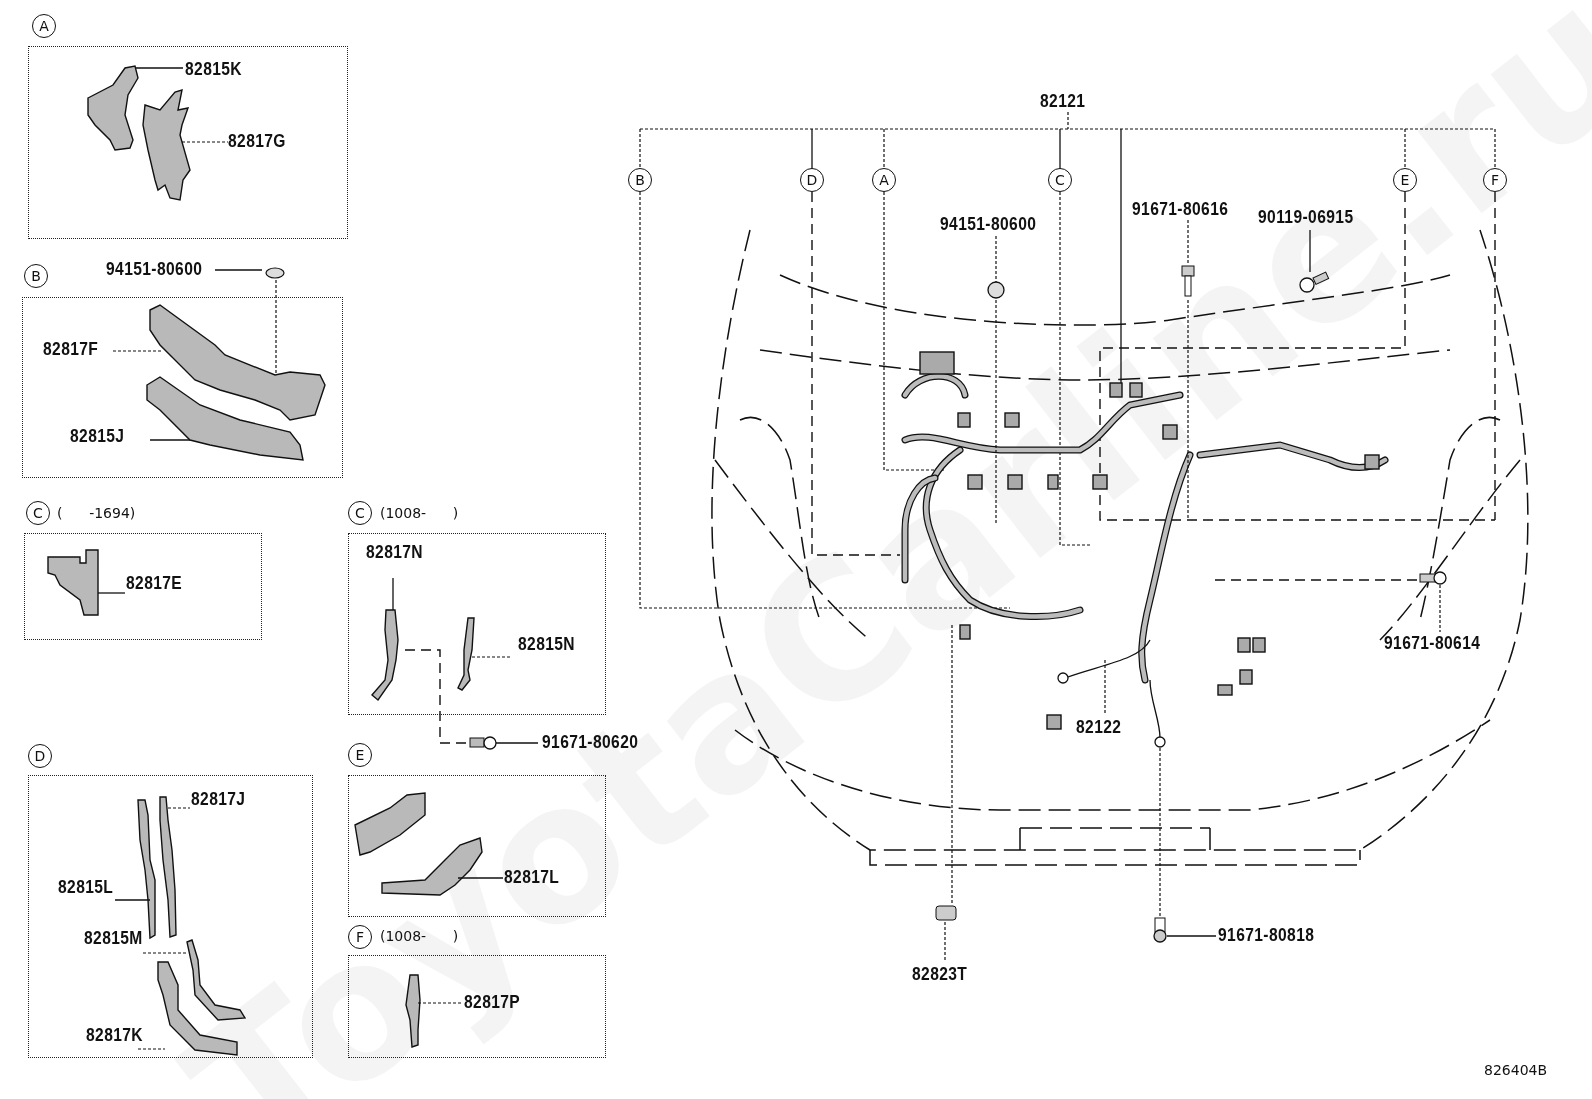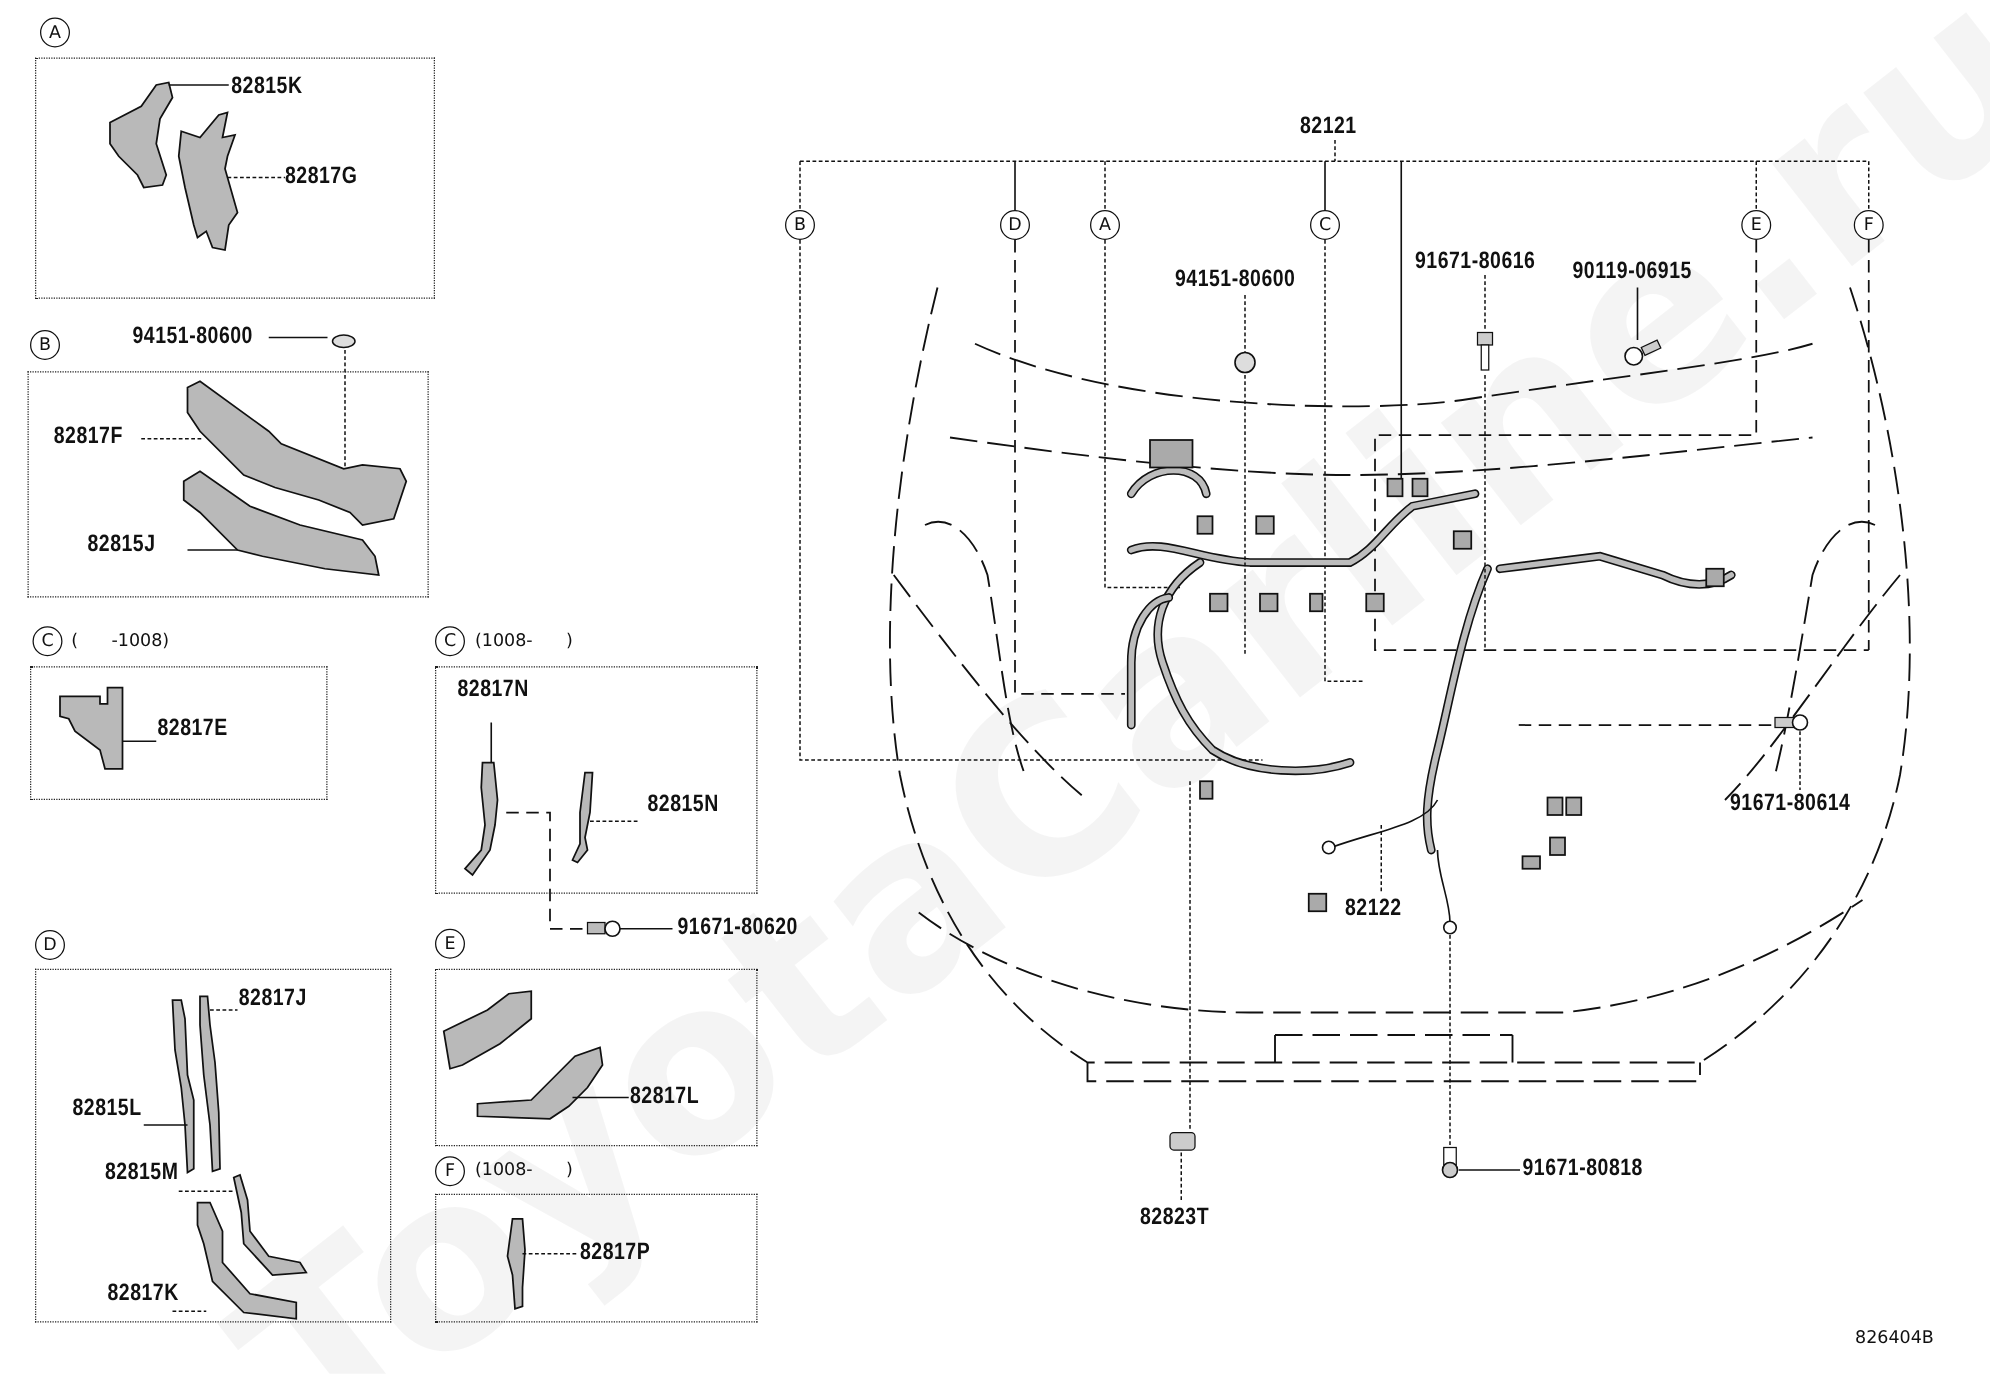--- a/index.html
+++ b/index.html
@@ -177,21 +177,21 @@
 <div class="pn" style="left:185px;top:58px;">82815K</div>
 <div class="pn" style="left:228px;top:130px;">82817G</div>
 
 <div class="circ" style="left:24px;top:264px;">B</div>
 <div class="pn" style="left:106px;top:258px;">94151-80600</div>
 <div class="panel" style="left:22px;top:297px;width:321px;height:181px;"></div>
 <div class="pn" style="left:43px;top:338px;">82817F</div>
 <div class="pn" style="left:70px;top:425px;">82815J</div>
 
 <div class="circ" style="left:26px;top:501px;">C</div>
-<div class="range" style="left:57px;top:505px;">(      -1008)</div>
+<div class="range" style="left:57px;top:505px;">(      -1694)</div>
 <div class="panel" style="left:24px;top:533px;width:238px;height:107px;"></div>
 <div class="pn" style="left:126px;top:572px;">82817E</div>
 
 <div class="circ" style="left:348px;top:501px;">C</div>
 <div class="range" style="left:380px;top:505px;">(1008-      )</div>
 <div class="panel" style="left:348px;top:533px;width:258px;height:182px;"></div>
 <div class="pn" style="left:366px;top:541px;">82817N</div>
 <div class="pn" style="left:518px;top:633px;">82815N</div>
 <div class="pn" style="left:542px;top:731px;">91671-80620</div>
 

